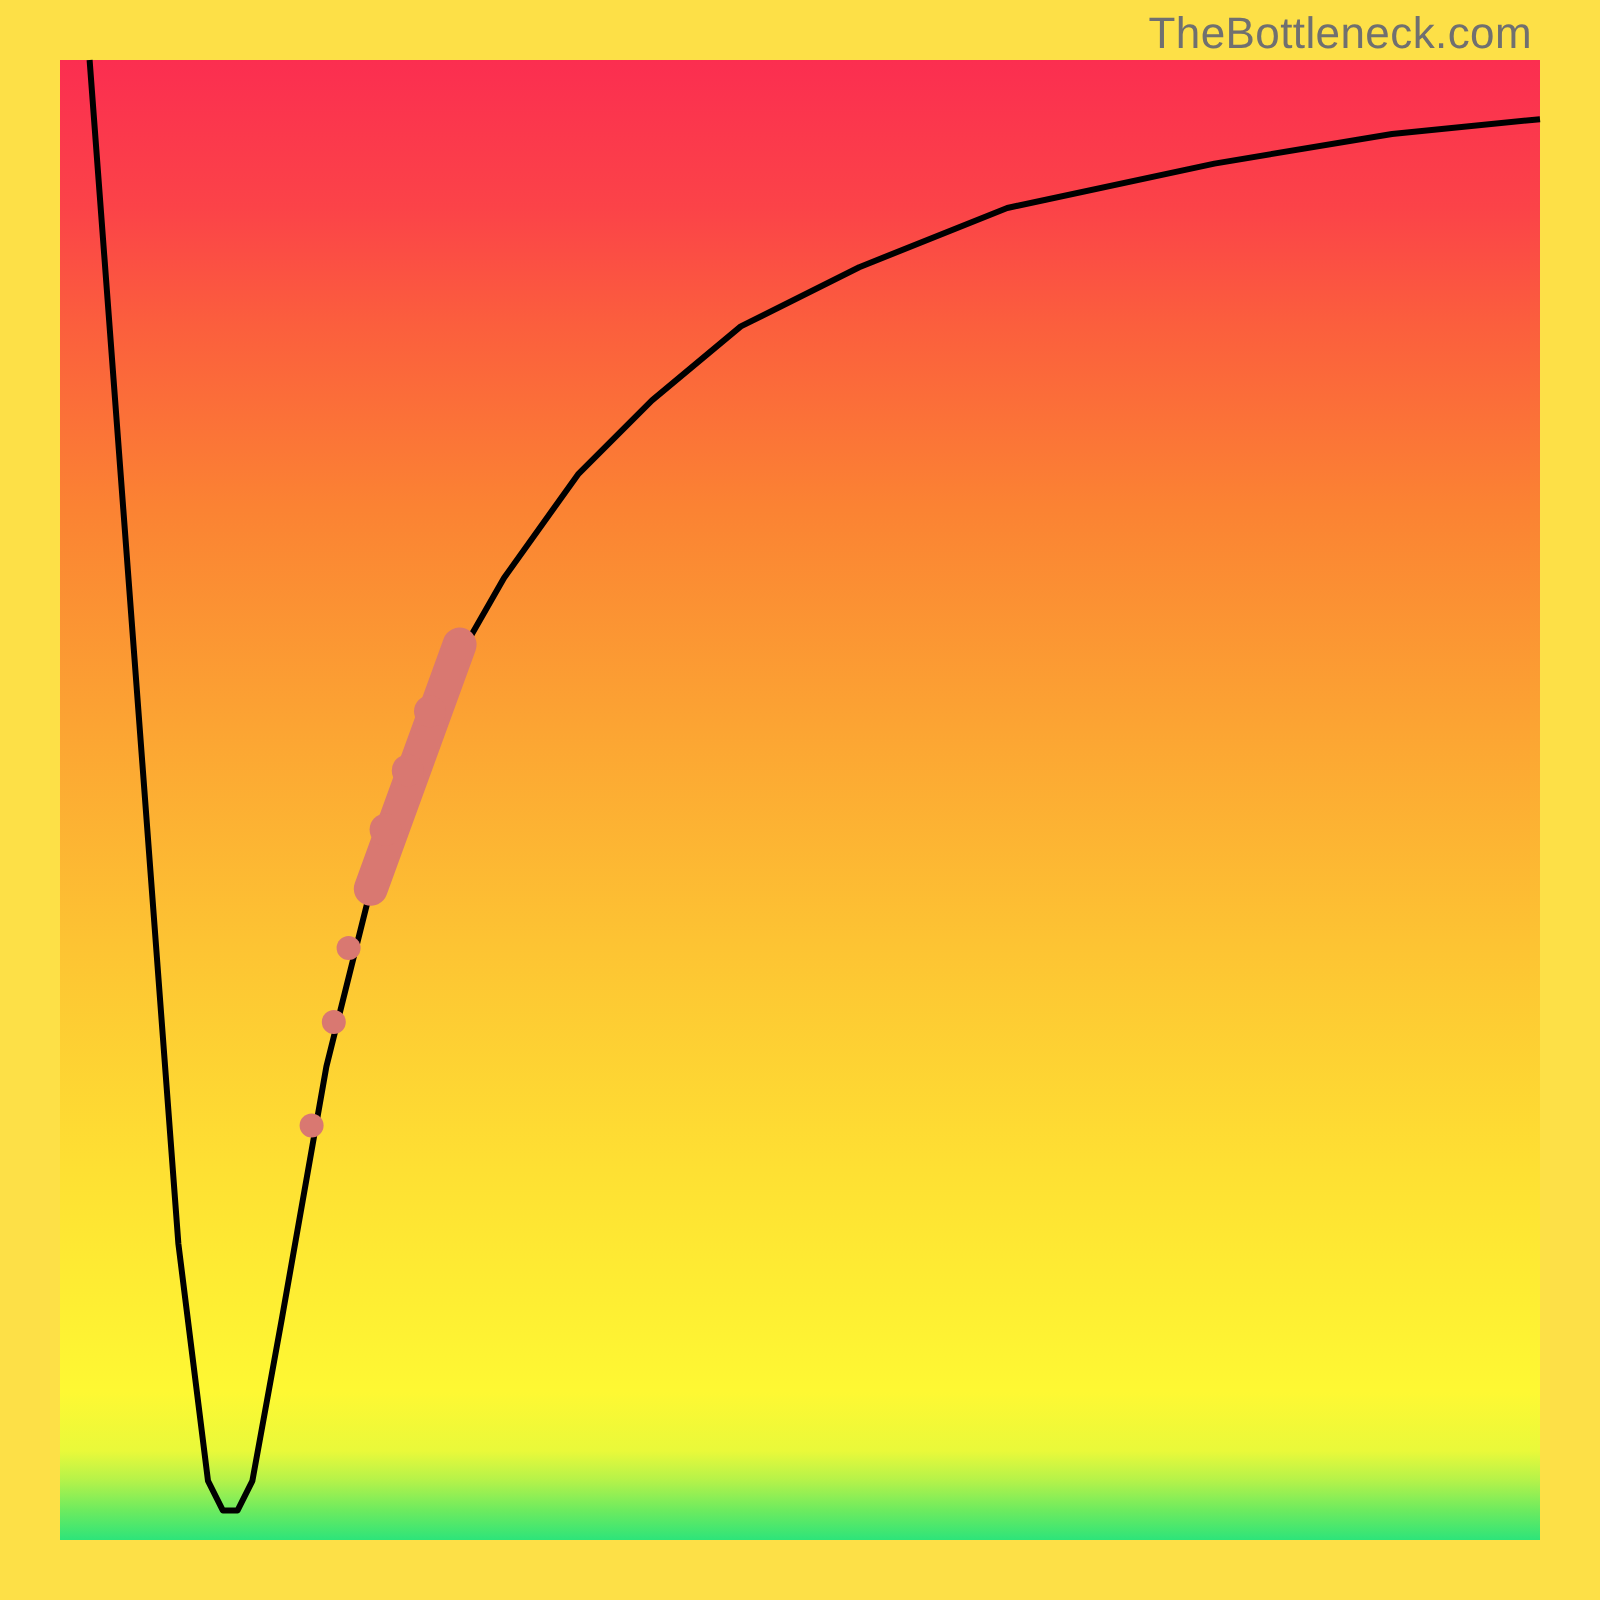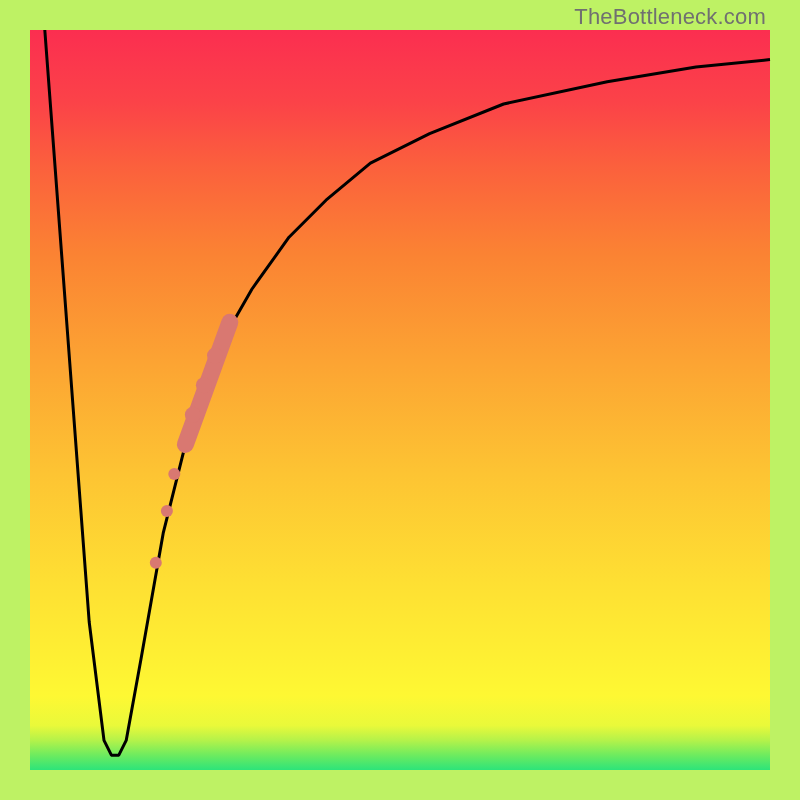--- a/index.html
+++ b/index.html
@@ -8,21 +8,21 @@
     width: 800px;
     height: 800px;
     overflow: hidden;
     background: #000;
     font-family: Arial, Helvetica, sans-serif;
   }
   .frame {
     position: relative;
     width: 800px;
     height: 800px;
-    background: #bef264;
+    background: #fde047;
   }
   .plot-area {
     position: absolute;
     left: 30px;
     top: 30px;
     width: 740px;
     height: 740px;
     background: linear-gradient(to top,
       #2de47a 0%,
       #6deb5f 2%,

